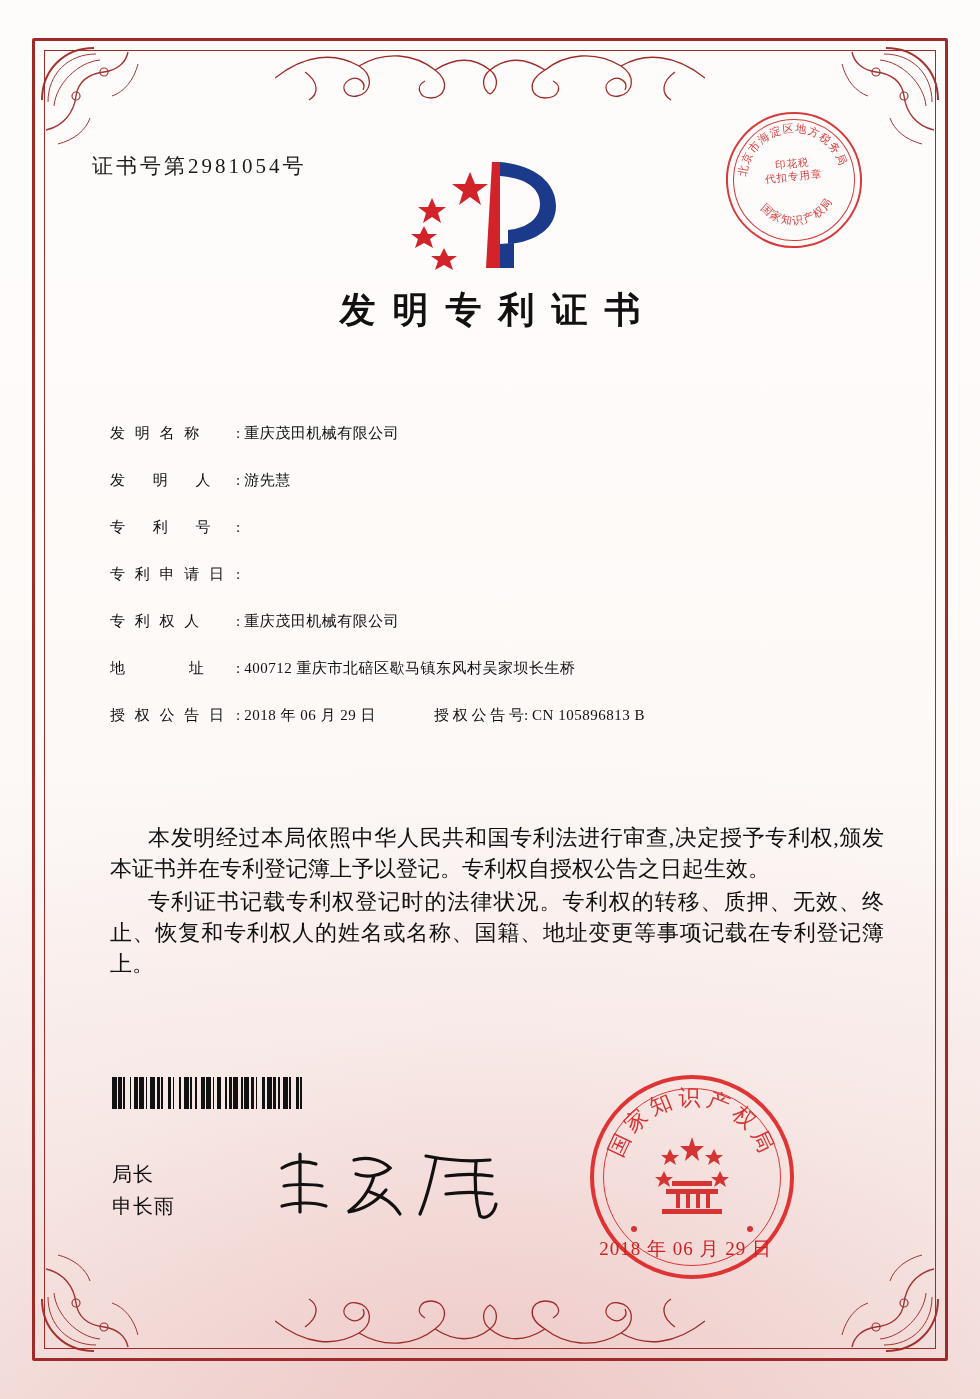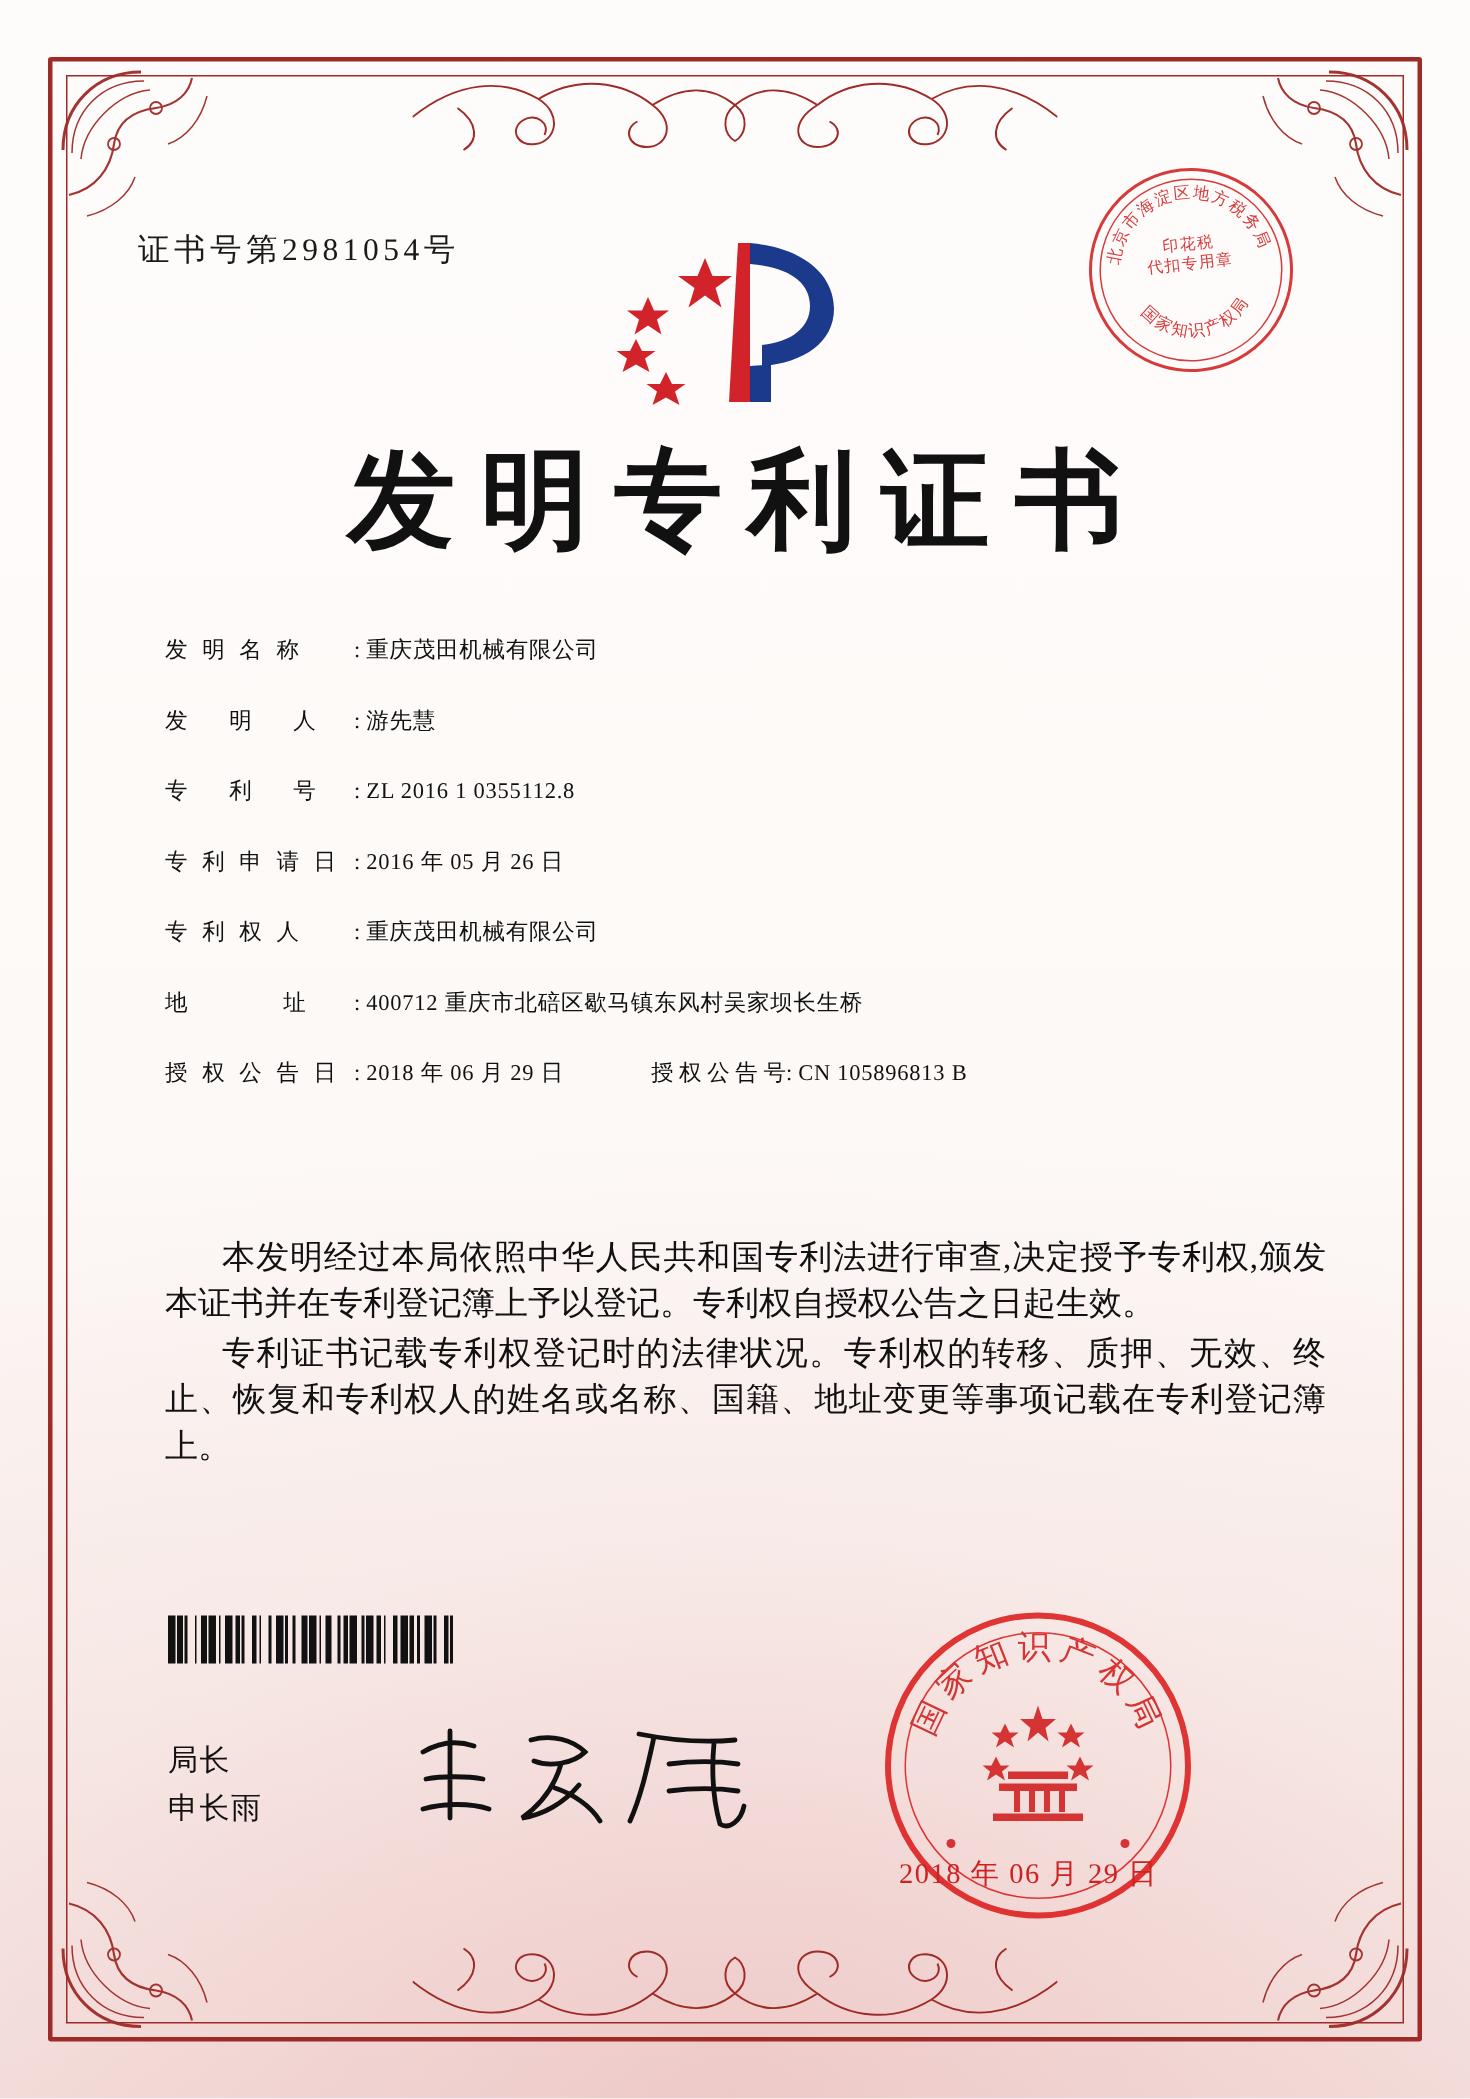--- a/index.html
+++ b/index.html
@@ -72,21 +72,21 @@
   }
   .tax-seal .arc svg{width:100%;height:100%;}
   .tax-seal .mid{
     position:absolute;left:0;right:0;top:43px;text-align:center;
     font-size:10.5px;line-height:13px;font-family:"Liberation Serif",serif;
     letter-spacing:1px;
   }
 
   .title{
     position:absolute;left:0;right:0;top:286px;text-align:center;
-    font-size:72px;letter-spacing:17px;color:#111;
+    font-size:36px;letter-spacing:17px;color:#111;
     font-weight:bold;
     font-family:"DejaVu Serif","Liberation Serif",serif;
     text-indent:17px;
   }
 
   .fields{position:absolute;left:110px;top:424px;right:90px;}
   .field{
     display:flex;align-items:baseline;margin-bottom:28px;
     font-size:15px;color:#111;
   }
@@ -283,27 +283,25 @@
 
       <div class="field">
         <span class="f-label sp3">发　 明　 人</span>
         <span class="f-colon">:</span>
         <span class="f-value">游先慧</span>
       </div>
 
       <div class="field">
         <span class="f-label sp3">专　 利　 号</span>
         <span class="f-colon">:</span>
-        <span class="f-value">ZL 2016 1 0355112.8</span>
       </div>
 
       <div class="field">
         <span class="f-label sp3">专 利 申 请 日</span>
         <span class="f-colon">:</span>
-        <span class="f-value">2016 年 05 月 26 日</span>
       </div>
 
       <div class="field">
         <span class="f-label sp3">专 利 权 人</span>
         <span class="f-colon">:</span>
         <span class="f-value">重庆茂田机械有限公司</span>
       </div>
 
       <div class="field">
         <span class="f-label sp3">地　　　 址</span>

